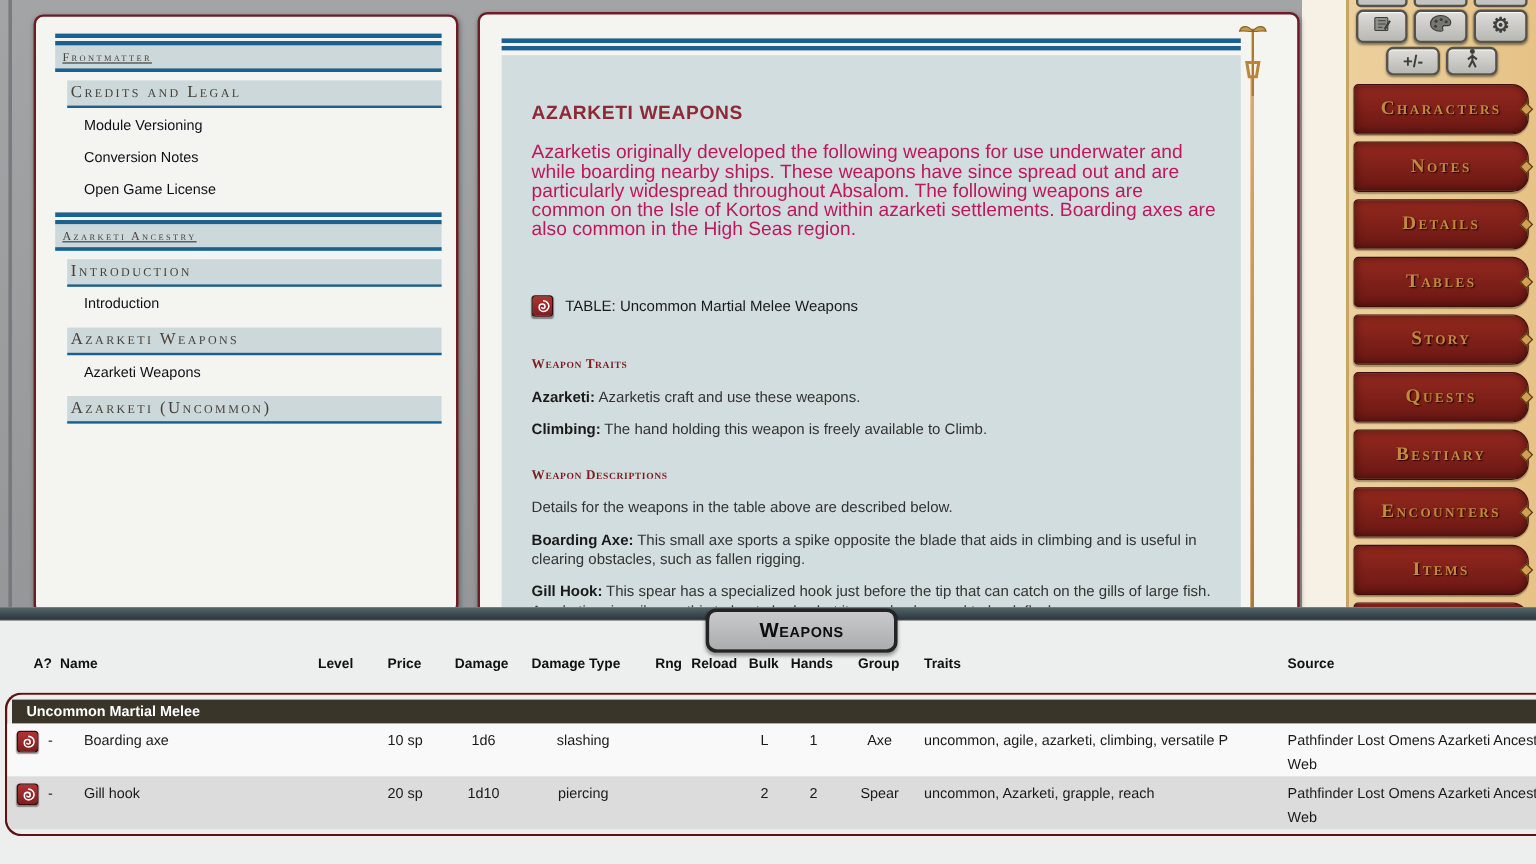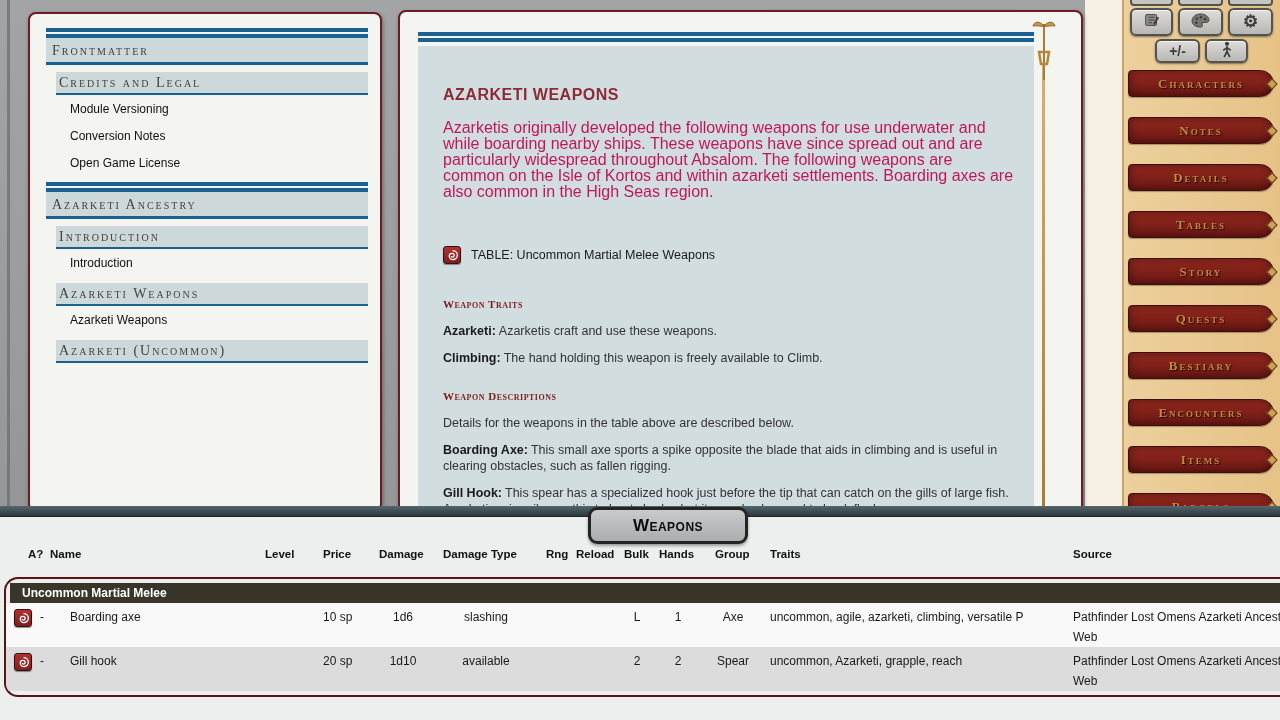--- a/index.html
+++ b/index.html
@@ -9,22 +9,22 @@
            background:linear-gradient(#a3a4a6,#8f9193); }
   .bg-line { position:absolute; left:7px; top:0; width:3px; height:506px; background:#6f7173; opacity:.8; }
 
   
   .panel { position:absolute; background:#f4f4f1; border:2px solid #6d1b24; border-radius:8px;
            box-shadow:1px 2px 4px rgba(0,0,0,.35); }
   #toc-panel { left:28px; top:12px; width:354px; height:500px; z-index:2; padding:8px 12px 0 16px; }
   .blue2 { height:10px; margin-top:6px;
            background:linear-gradient(to bottom,#1a6090 0,#1a6090 4px,#f4f4f1 4px,#f4f4f1 6px,#1a6090 6px,#1a6090 10px); }
   .toc-header { background:#cdd8da; border-bottom:3px solid #1a6090; padding:5px 4px 3px 6px;
-                font-family:"Liberation Serif",serif; font-variant:small-caps; font-size:14px;
-                letter-spacing:2px; color:#46423b; }
+                font-family:"Liberation Serif",serif; font-variant:small-caps; font-size:10px;
+                letter-spacing:2px; color:#46423b;text-decoration:underline; }
   .toc-subheader { margin-left:10px; margin-top:7px; background:#cdd8da; border-bottom:2px solid #1a6090;
                    padding:3px 4px 2px 3px; font-family:"Liberation Serif",serif; font-variant:small-caps;
                    font-size:14px; letter-spacing:2px; color:#46423b; }
   .toc-item { padding:7px 0 6px 24px; font-size:12px; color:#101010; }
 
   
   #story-panel { left:398px; top:10px; width:685px; height:510px; z-index:3; }
   .story-blue2 { position:absolute; left:18px; right:47px; top:20px; height:10px;
            background:linear-gradient(to bottom,#1a6090 0,#1a6090 4px,#f3f3f0 4px,#f3f3f0 6px,#1a6090 6px,#1a6090 10px); }
   .story-body { position:absolute; left:18px; right:47px; top:34px; bottom:0;
@@ -47,26 +47,26 @@
 
   
   #sidebar { position:absolute; left:1085px; top:0; width:195px; height:720px; z-index:1;
              background:linear-gradient(90deg,#f6f1e4 0,#f6f1e4 37px,#c9a36a 37px,#c9a36a 39px,#ecd09d 39px,#e6c286 100%); }
   .tool { position:absolute; background:linear-gradient(#dedddb,#b7b7b3); border:2px solid #52524e;
           border-radius:6px; box-shadow:inset 0 1px 0 #f5f5f3, 0 1px 2px rgba(0,0,0,.45);
           display:flex; align-items:center; justify-content:center; color:#3d3d39; font-weight:bold; }
   .tool-stub { position:absolute; top:-3px; height:9px; background:#c4c4c1; border:2px solid #52524e;
                border-radius:0 0 4px 4px; }
   #nav-list { position:absolute; left:43px; right:6px; top:70px; }
-  .navbtn { position:relative; height:27px; margin-bottom:20px; border-radius:4px 14px 14px 4px;
+  .navbtn { position:relative; height:42px; margin-bottom:6px; border-radius:4px 14px 14px 4px;
             background:linear-gradient(#94291f,#6a1713); border:1px solid #3f0d0b;
             box-shadow:inset 0 0 8px rgba(0,0,0,.45), 0 1px 1px rgba(0,0,0,.3);
             display:flex; align-items:center; justify-content:center;
             font-family:"Liberation Serif",serif; font-variant:small-caps; font-weight:bold;
-            font-size:13px; letter-spacing:2px; color:#c08a3f; text-shadow:1px 1px 1px #240404;
+            font-size:16px; letter-spacing:2px; color:#c08a3f; text-shadow:1px 1px 1px #240404;
             cursor:pointer; }
   .navbtn::after { content:""; position:absolute; right:-3px; top:50%; width:6px; height:6px;
                    background:#cfa055; border:1px solid #5a3a10; transform:translateY(-50%) rotate(45deg); }
 
   
   #weapons-panel { position:absolute; left:0; top:506px; width:1280px; height:214px; z-index:5;
                    background:#edefee; }
   .wstrip { height:11px; background:linear-gradient(#55666c,#2c383d); border-bottom:1px solid #1e272b; }
   .wtab { position:absolute; left:588px; top:1px; width:160px; height:37px; z-index:6;
           background:linear-gradient(#c9cacc,#acadaf); border:3px solid #242424; border-radius:9px;
@@ -247,21 +247,21 @@
           <div class="wrow alt">
             <span class="row-icon">
               <svg width="13" height="13" viewBox="0 0 16 16">
                 <path d="M8 2c3.5 0 6 2.5 6 5.5S11.5 13 8.5 13C6 13 4 11 4 8.7 4 6.8 5.5 5.3 7.3 5.3c1.5 0 2.7 1.2 2.7 2.6 0 1.1-.9 2-2 2-.8 0-1.5-.6-1.5-1.4" fill="none" stroke="#fff" stroke-width="1.6"></path>
               </svg>
             </span>
             <span class="wcell" style="left: 34px;">-</span>
             <span class="wcell" style="left: 64px;">Gill hook</span>
             <span class="wcell" style="left: 317px;">20 sp</span>
             <span class="wcell c" style="left: 352px;">1d10</span>
-            <span class="wcell c" style="left: 435px;">available</span>
+            <span class="wcell c" style="left: 435px;">piercing</span>
             <span class="wcell c" style="left: 586px;">2</span>
             <span class="wcell c" style="left: 627px;">2</span>
             <span class="wcell c" style="left: 682px;">Spear</span>
             <span class="wcell" style="left: 764px;">uncommon, Azarketi, grapple, reach</span>
             <span class="wcell" style="left: 1067px;">Pathfinder Lost Omens Azarketi Ancestry</span>
             <span class="src2" style="left: 1067px;">Web</span>
           </div>
         </div>
     </div>
   </div>

